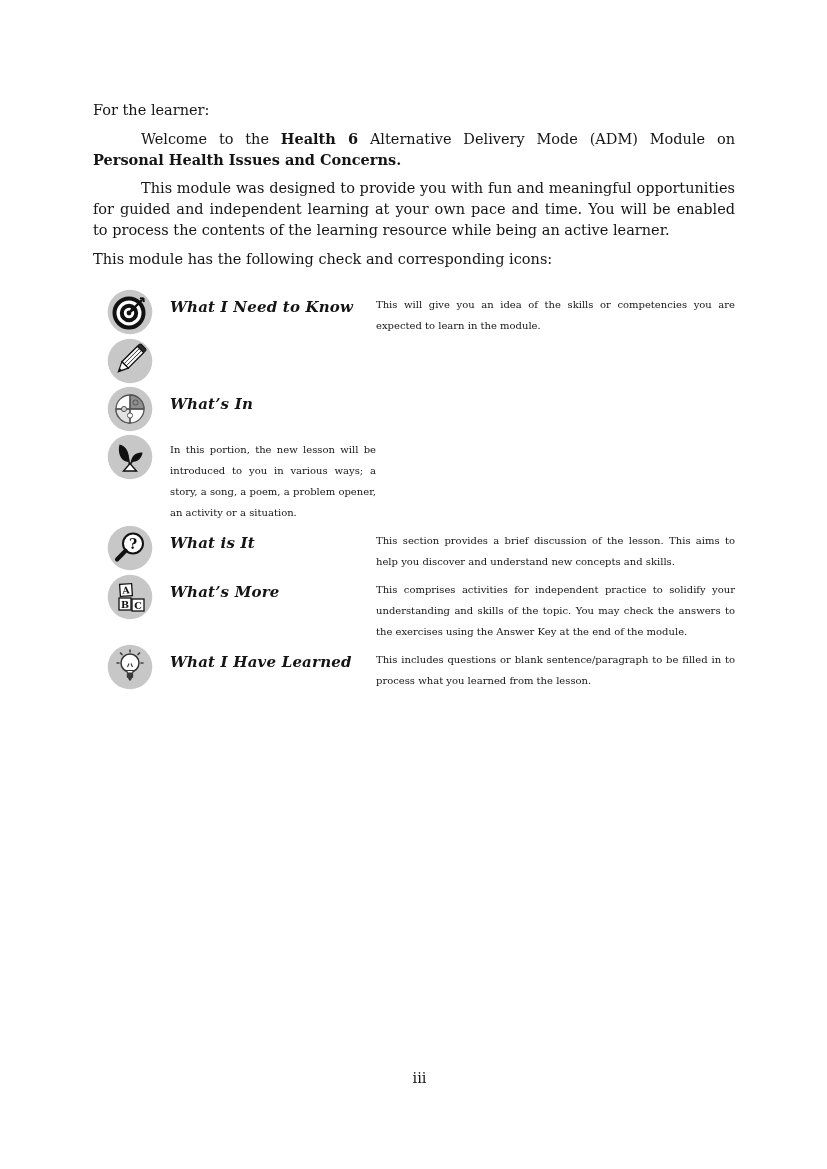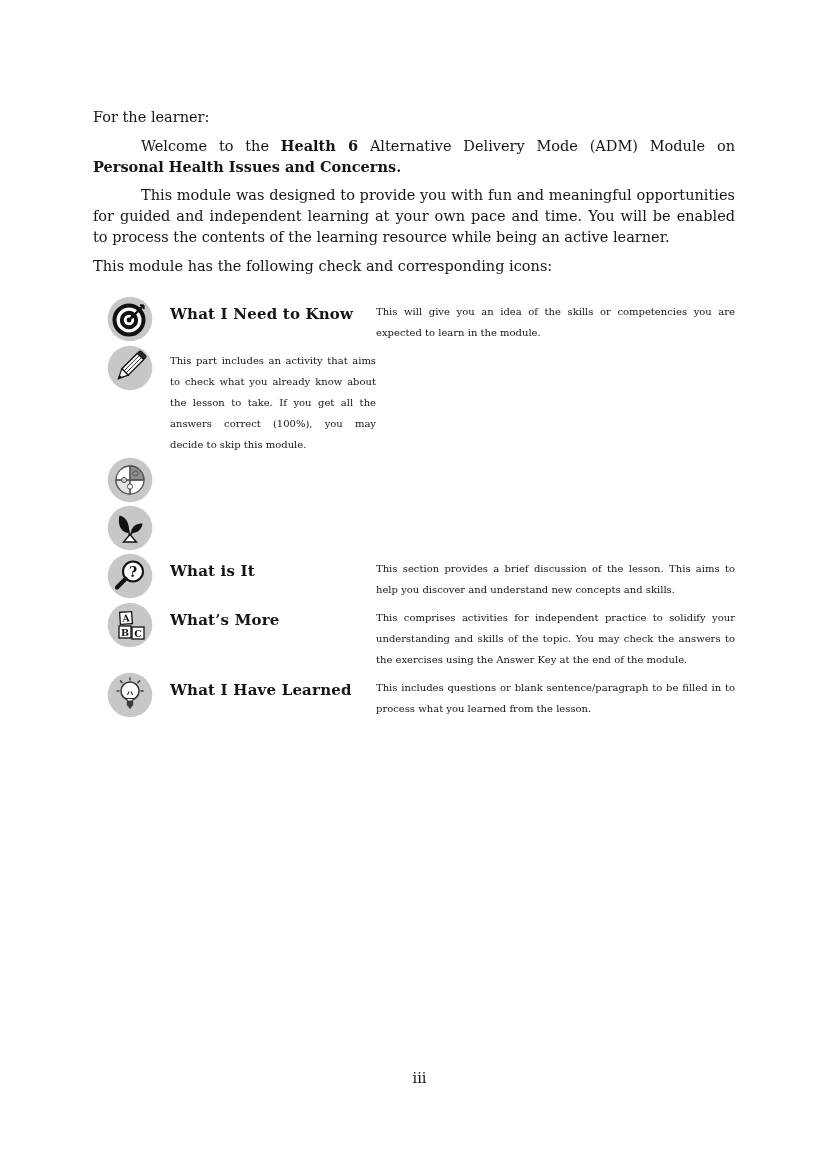--- a/index.html
+++ b/index.html
@@ -6,21 +6,21 @@
   html, body { background: #ffffff; }
   body {
     width: 827px; height: 1169px;
     position: relative;
     overflow: hidden;
     font-family: "DejaVu Serif", serif;
     color: #151515;
   }
   .content {
     position: absolute;
-    left: 93px; top: 107px;
+    left: 93px; top: 100px;
     width: 642px;
   }
   .para {
     font-size: 14.5px;
     line-height: 20.8px;
     text-align: justify;
     margin-bottom: 8px;
   }
   .para.indent { text-indent: 48px; }
   .para strong { font-weight: bold; }
@@ -32,20 +32,21 @@
     padding-left: 14px;
     margin-bottom: 7px;
   }
   .icon-wrap {
     width: 46px; height: 46px;
     margin-top: -5px;
     display: block;
   }
   .part-label {
     font-weight: bold;
+    font-style: italic;
     font-size: 15px;
     line-height: 20px;
     padding-top: 3px;
     letter-spacing: 0.2px;
   }
   .part-desc {
     font-size: 10px;
     line-height: 21px;
     text-align: justify;
   }
@@ -98,50 +99,51 @@
           <g transform="translate(23,22) rotate(45)">
             <rect x="-4.5" y="-15" width="9" height="22" fill="#ffffff" stroke="#111" stroke-width="1.4"></rect>
             <line x1="-1.5" y1="-15" x2="-1.5" y2="7" stroke="#111" stroke-width="0.8"></line>
             <line x1="1.5" y1="-15" x2="1.5" y2="7" stroke="#111" stroke-width="0.8"></line>
             <rect x="-4.5" y="-19" width="9" height="4" rx="1.5" fill="#2b2b2b" stroke="#111" stroke-width="1"></rect>
             <polygon points="-4.5,7 4.5,7 0,16.5" fill="#ffffff" stroke="#111" stroke-width="1.2"></polygon>
             <polygon points="-1.6,13 1.6,13 0,16.5" fill="#111"></polygon>
           </g>
         </svg>
       </span>
-      <span class="part-desc">This part includes an activity that aims to check what you already know about the lesson to take. If you get all the answers correct (100%), you may decide to skip this module.</span>
     </div>
 
     <div class="part-row">
       <span class="icon-wrap">
         <svg width="46" height="46" viewBox="0 0 46 46">
           <circle cx="23" cy="23" r="22.3" fill="#c7c7c7"></circle>
           <circle cx="23" cy="23" r="14" fill="#ffffff" stroke="#555" stroke-width="1.3"></circle>
           <path d="M23,23 L23,9 A14,14 0 0 1 37,23 Z" fill="#8f8f8f" stroke="#555" stroke-width="1.3"></path>
           <path d="M23,23 L9,23 A14,14 0 0 0 23,37 Z" fill="#e3e3e3" stroke="#555" stroke-width="1.3"></path>
           <line x1="9" y1="23" x2="37" y2="23" stroke="#555" stroke-width="1.2"></line>
           <line x1="23" y1="9" x2="23" y2="37" stroke="#555" stroke-width="1.2"></line>
           <circle cx="17" cy="23" r="2.6" fill="#cfcfcf" stroke="#555" stroke-width="1"></circle>
           <circle cx="23" cy="29.5" r="2.6" fill="#ffffff" stroke="#555" stroke-width="1"></circle>
           <circle cx="28.5" cy="16.5" r="2.6" fill="#8f8f8f" stroke="#555" stroke-width="1"></circle>
         </svg>
       </span>
+      <span class="part-label">What’s In</span>
     </div>
 
     <div class="part-row">
       <span class="icon-wrap">
         <svg width="46" height="46" viewBox="0 0 46 46">
           <circle cx="23" cy="23" r="22.3" fill="#c7c7c7"></circle>
           <path d="M21,28 C13,27 10.5,18 12.5,10.5 C19,12 23,19 21.5,27 Z" fill="#111"></path>
           <path d="M24,28 C30.5,28.5 35,24 35.5,18.5 C29,18 24.5,22 24,27.5 Z" fill="#111"></path>
           <path d="M17,14 C20,19 22,24 22.5,31" stroke="#111" stroke-width="1.6" fill="none"></path>
           <path d="M32,21 C28,24 24.5,27 23,31" stroke="#111" stroke-width="1.6" fill="none"></path>
           <polygon points="16.5,37 29.5,37 23,29.5" fill="#ffffff" stroke="#111" stroke-width="1.4"></polygon>
         </svg>
       </span>
+      <span class="part-desc">In this portion, the new lesson will be introduced to you in various ways; a story, a song, a poem, a problem opener, an activity or a situation.</span>
     </div>
 
     <div class="part-row">
       <span class="icon-wrap">
         <svg width="46" height="46" viewBox="0 0 46 46">
           <circle cx="23" cy="23" r="22.3" fill="#c7c7c7"></circle>
           <circle cx="26" cy="18.5" r="10" fill="#ffffff" stroke="#111" stroke-width="2"></circle>
           <line x1="18.6" y1="25.7" x2="10" y2="34.5" stroke="#111" stroke-width="4.2" stroke-linecap="round"></line>
           <text class="qmark" x="26" y="23.5" font-size="14" text-anchor="middle" fill="#111">?</text>
         </svg>

